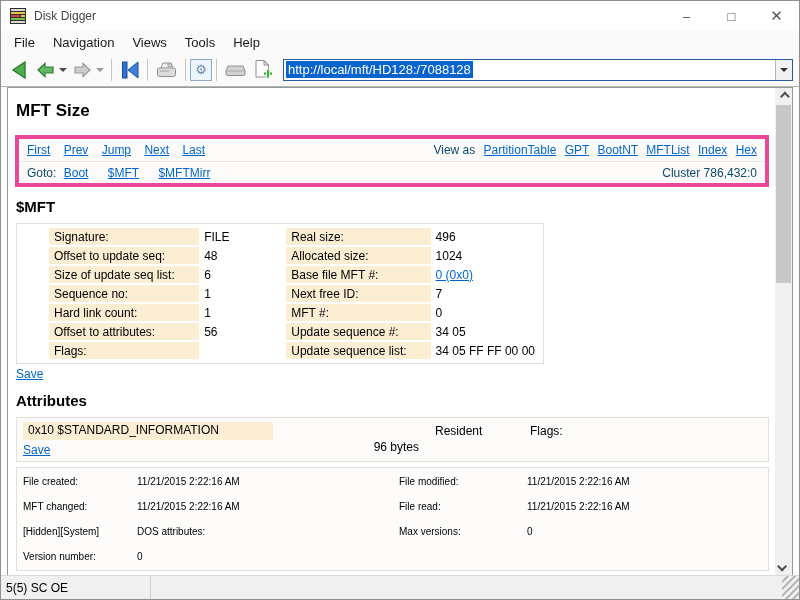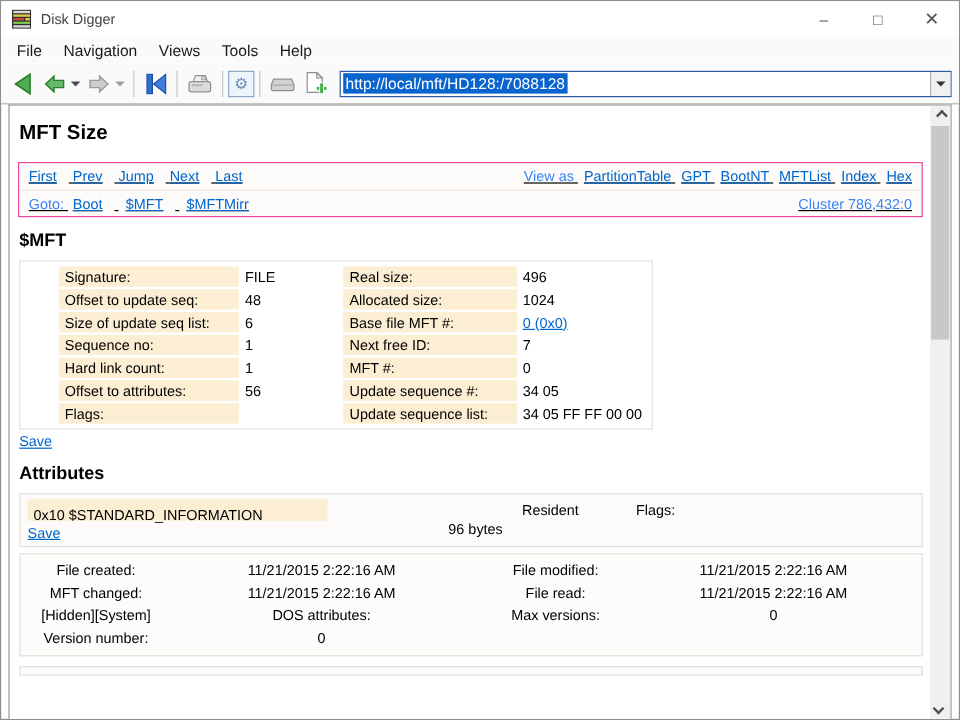--- a/index.html
+++ b/index.html
@@ -30,44 +30,44 @@
   .url-drop { margin-left:auto; width:17px; height:20px; background:#f1f1f1; border-left:1px solid #b5b5b5; display:flex; align-items:center; justify-content:center; }
   .url-drop .dtri { width:0; height:0; border-left:4px solid transparent; border-right:4px solid transparent; border-top:4px solid #333; }
 
   
   .content-wrap { flex:1; margin:0 6px; border:1px solid #919b9c; border-bottom:none; background:#fff; display:flex; overflow:hidden; }
   .content { flex:1; padding:0 6px 0 7px; overflow:hidden; font-size:12px; color:#000; }
   h1.pg { font-size:17px; font-weight:bold; margin:13px 0 14px 1px; color:#000; }
   h2.sec { font-size:15px; font-weight:bold; margin:11px 0 8px 1px; }
   a.lnk { color:#0066cc; text-decoration:underline; cursor:pointer; }
 
-  .navbox { border:1px solid #ec4899; background:#fdfbf9;text-decoration:underline; }
+  .navbox { border:4px solid #ec4899; background:#fdfbf9; }
   .navrow { display:flex; align-items:center; padding:4px 8px; height:22px; }
   .navrow + .navrow { border-top:1px solid #eae6e1; }
   .navrow .left a { margin-right:10px; }
   .navrow .right { margin-left:auto; }
   .navrow .right a { margin-left:5px; }
-  .plain { color:#3b82f6; }
+  .plain { color:#0c4a6e; }
 
   .mft-box { border:1px solid #e3dfda; background:#fff; padding:2px 3px; width:528px; margin-left:1px; }
   table.kv { border-collapse:separate; border-spacing:0 2px; width:100%;padding-left:29px; }
   table.kv td { font-size:12px; padding:1px 5px; height:17px; white-space:nowrap; }
   td.lbl { background:#fbeed3; }
   .save-row { margin:3px 0 6px 1px; }
 
   .attr-box { border:1px solid #e3dfda; background:#fdfbf9; padding:4px 6px 2px 6px; margin-left:1px; margin-bottom:5px; }
   .attr-head { display:flex; align-items:center; height:18px; }
-  .attr-name { width:250px; background:#fbeed3; padding:6px 5px; height:18px; }
+  .attr-name { width:250px; background:#fbeed3; padding:1px 5px; height:18px; }
   .attr-size { width:80px; margin-left:66px; text-align:right;margin-top:32px; }
   .attr-res  { width:75px; margin-left:16px; }
   .attr-flags{ margin-left:20px; }
   .attr-save { margin:3px 0 2px 0; }
 
   .det-box { border:1px solid #e3dfda; background:#fdfcfb; padding:5px 6px; margin-left:1px; margin-bottom:8px; }
-  .det-grid { display:grid; grid-template-columns:114px 262px 128px 1fr; row-gap:2px; font-size:12px;text-align:center; }
+  .det-grid { display:grid; grid-template-columns:114px 262px 128px 1fr; row-gap:8px; font-size:10px; }
   .det-grid span { height:17px; line-height:17px; white-space:nowrap; }
 
   
   .scrollbar { width:17px; background:#f0f0f0; flex:none; display:flex; flex-direction:column; align-items:center; }
   .sb-arrow { width:17px; height:17px; display:flex; align-items:center; justify-content:center; flex:none; }
   .chev { width:7px; height:7px; border-top:2px solid #505050; border-right:2px solid #505050; }
   .chev.up { transform:rotate(-45deg) translate(1px,1px); }
   .chev.down { transform:rotate(135deg) translate(1px,1px); }
   .sb-track { flex:1; width:17px; position:relative; }
   .sb-thumb { position:absolute; top:0; left:1px; width:15px; height:178px; background:#c8c8c8; }
@@ -319,14 +319,19 @@
         </div>
       <div class="sb-track">
         <div class="sb-thumb"></div>
       </div>
       <div class="sb-arrow">
           <div class="chev down"></div>
         </div>
     </div>
   </div>
 
+  <div class="statusbar">
+    <div class="sb-panel1">5(5) SC OE</div>
+    <div class="sb-panel2"></div>
+    <div class="sb-grip"></div>
+  </div>
 
 </div>
 
 </body></html>

